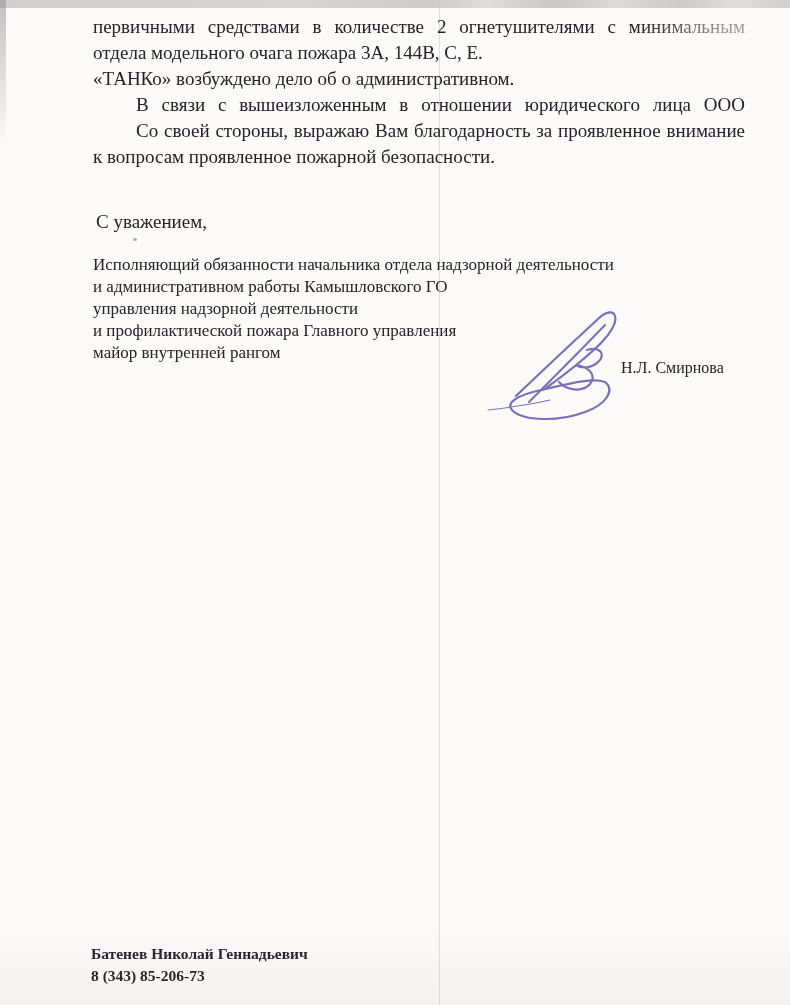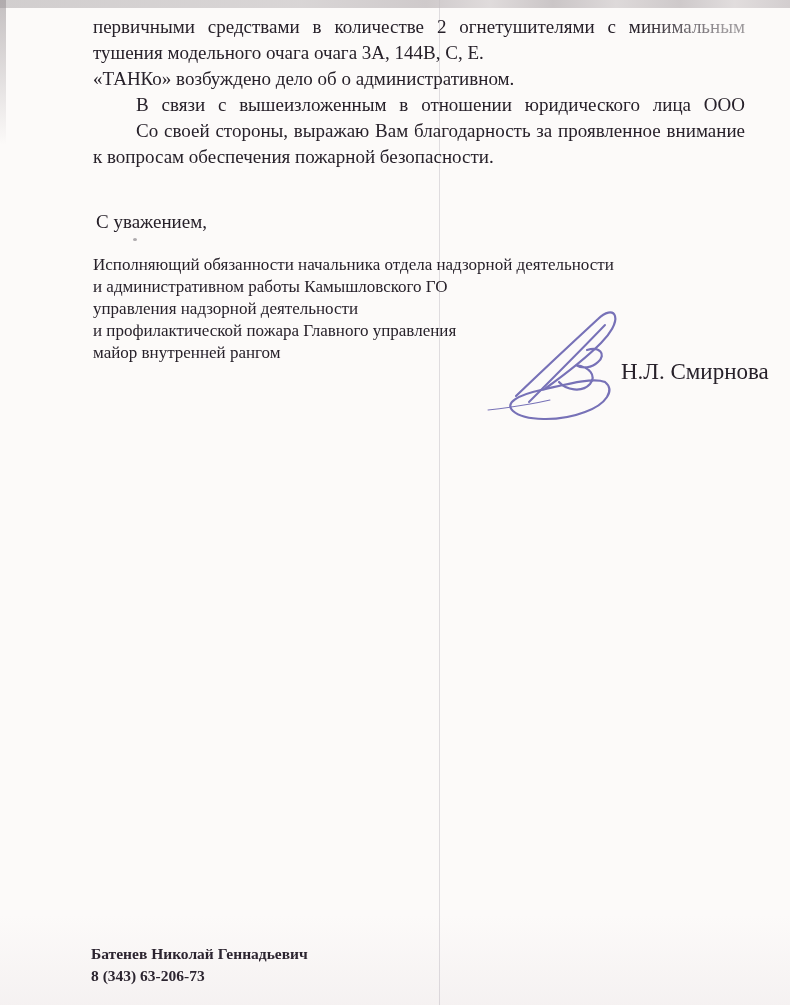--- a/index.html
+++ b/index.html
@@ -53,21 +53,21 @@
     position:absolute; left:96px; top:209px; z-index:2;
     font-size:19px; line-height:26px;
   }
   .signer {
     position:absolute; left:93px; top:254px; width:560px; z-index:2;
     font-size:17px; line-height:22px;
   }
   .signer .sline { height:22px; white-space:nowrap; }
   .signer-name {
     position:absolute; left:621px; top:359px; z-index:3;
-    font-size:23px; white-space:nowrap;text-align:center;
+    font-size:16px; white-space:nowrap;text-align:center;
   }
   .signature {
     position:absolute; left:486px; top:303px; width:165px; height:124px; z-index:3;
   }
   .footer {
     position:absolute; left:91px; top:943px; z-index:2;
     font-size:15.5px; line-height:22px; color:#2c2530;
   }
   .footer div { white-space:nowrap;font-weight:bold; }
 </style>
@@ -77,25 +77,25 @@
 <div class="page">
 
   <div class="scan-top"></div>
   <div class="scan-left"></div>
   <div class="fold-line"></div>
   <div class="bottom-tint"></div>
   <div class="speck"></div>
 
   <div class="content">
     <div class="line jl">первичными средствами в количестве 2 огнетушителями с минимальным рангом</div>
-    <div class="line">тушения модельного очага очага 3А, 144В, С, Е.</div>
+    <div class="line">отдела модельного очага пожара 3А, 144В, С, Е.</div>
     <div class="line">«ТАНКо» возбуждено дело об о административном.</div>
     <div class="line jl ind">В связи с вышеизложенным в отношении юридического лица ООО</div>
     <div class="line jl ind">Со своей стороны, выражаю Вам благодарность за проявленное внимание</div>
-    <div class="line">к вопросам обеспечения пожарной безопасности.</div>
+    <div class="line">к вопросам проявленное пожарной безопасности.</div>
   </div>
 
   <div class="fade-topright"></div>
 
   <div class="closing">С уважением,</div>
 
   <div class="signer">
     <div class="sline">Исполняющий обязанности начальника отдела надзорной деятельности</div>
     <div class="sline">и административном работы Камышловского ГО</div>
     <div class="sline">управления надзорной деятельности</div>
@@ -114,16 +114,16 @@
       <path d="M 101,47 C 113,43 121,51 112,59 C 106,65 96,66 90,62 C 103,64 111,72 104,81 C 96,90 80,87 73,79" stroke-width="2.2"></path>
 
       <path d="M 119,79 C 129,87 121,101 99,109 C 73,119 38,118 27,108 C 18,100 32,92 55,87 C 78,82 106,74 119,79" stroke-width="2.2"></path>
     </g>
   </svg>
 
   <div class="signer-name">Н.Л. Смирнова</div>
 
   <div class="footer">
     <div>Батенев Николай Геннадьевич</div>
-    <div>8 (343) 63-206-73</div>
+    <div>8 (343) 85-206-73</div>
   </div>
 
 </div>
 
 </body></html>

